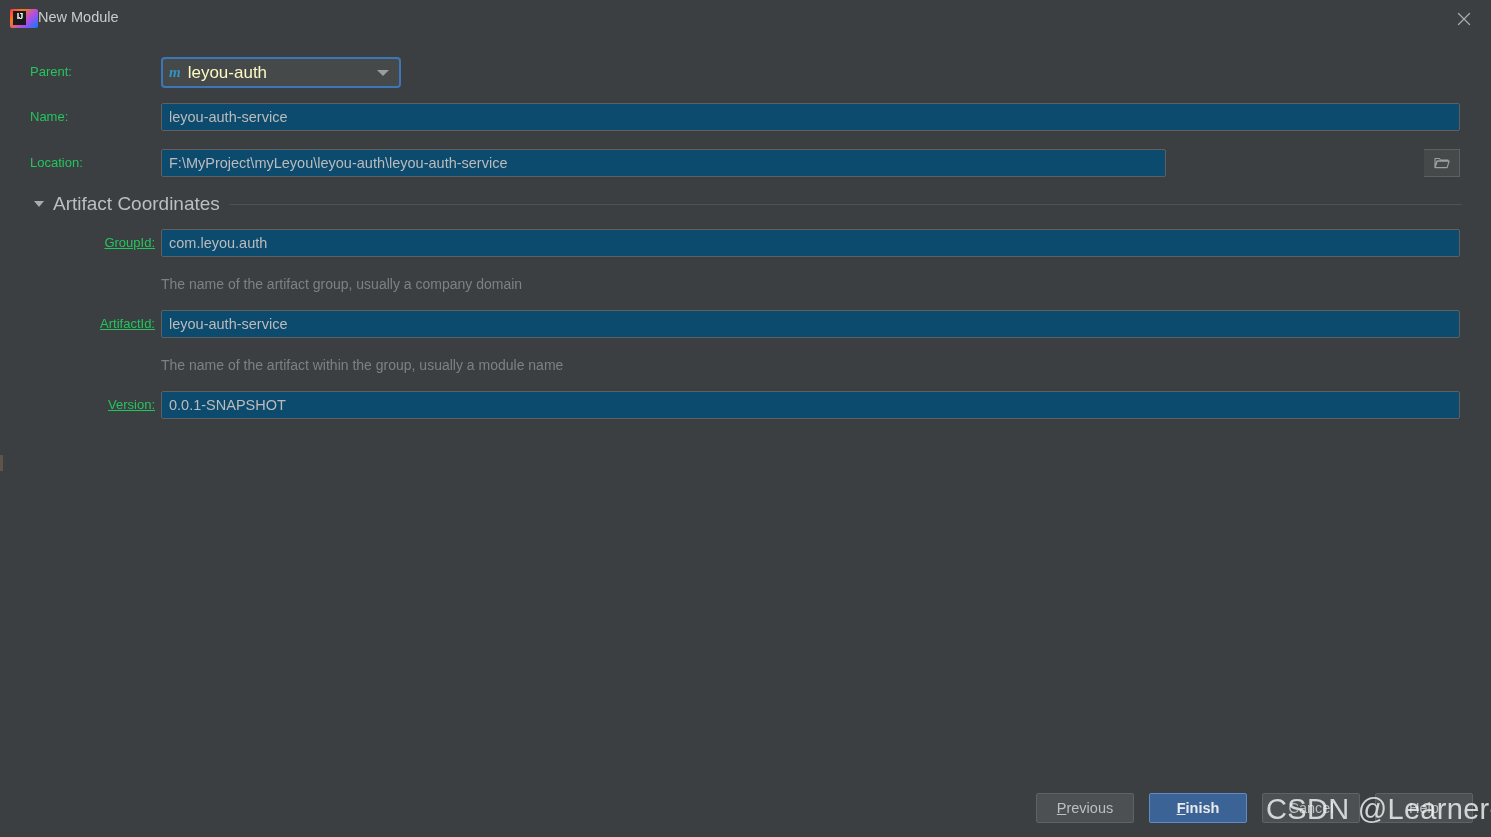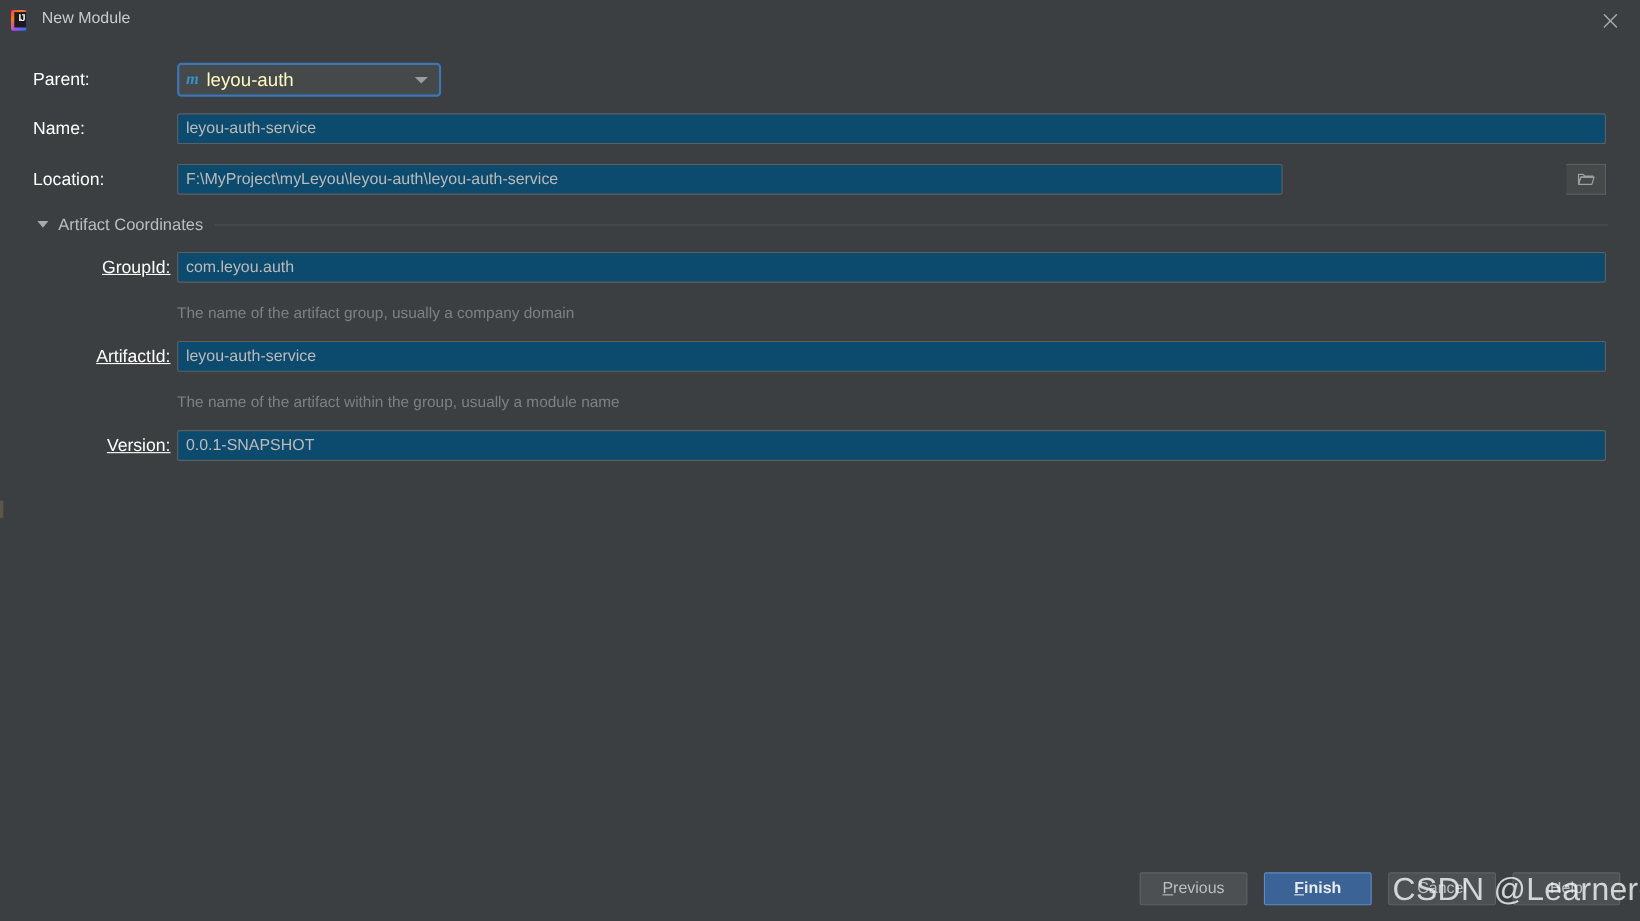--- a/index.html
+++ b/index.html
@@ -18,21 +18,21 @@
   }
 
   
   #titlebar {
     position: absolute; left: 0; top: 0;
     width: 1491px; height: 36px;
     display: flex; align-items: center;
   }
   #app-logo {
     position: absolute; left: 10px; top: 9px;
-    width: 14px; height: 19px;
+    width: 28px; height: 19px;
     border-radius: 2px;
     background:
       linear-gradient(135deg, #FE315D 0%, #F97A12 28%, #B24BE8 62%, #087CFA 100%);
     overflow: hidden;
   }
   #app-logo .glyph {
     position: absolute; left: 3px; top: 2px;
     width: 13px; height: 14px;
     background: #1A1A1A;
     color: #FFFFFF;
@@ -50,22 +50,22 @@
     position: absolute; right: 14px; top: 6px;
     width: 26px; height: 26px;
     display: flex; align-items: center; justify-content: center;
     cursor: pointer;
   }
   #close-button svg { display: block; }
 
   
   .row-label {
     position: absolute;
-    font-size: 16px;
-    color: #ffffff;
+    font-size: 13px;
+    color: #22c55e;
     white-space: nowrap;
   }
   .label-right { text-align: right; text-decoration: underline; }
 
   .field {
     position: absolute;
     background: #0c4a6e;
     border: 1px solid #5E6060;
     border-radius: 2px;
     height: 28px;
@@ -136,21 +136,21 @@
     cursor: pointer;
   }
   #artifact-toggle-arrow {
     width: 0; height: 0;
     border-left: 5px solid transparent;
     border-right: 5px solid transparent;
     border-top: 6px solid #A9ACAF;
     margin-right: 9px;
   }
   #artifact-section-title {
-    font-size: 15px;
+    font-size: 19px;
     color: #BCBEC0;
     white-space: nowrap;
     margin-right: 10px;
   }
   #artifact-section-line {
     flex: 1; height: 1px;
     background: #4F5254;
   }
 
   .hint {

